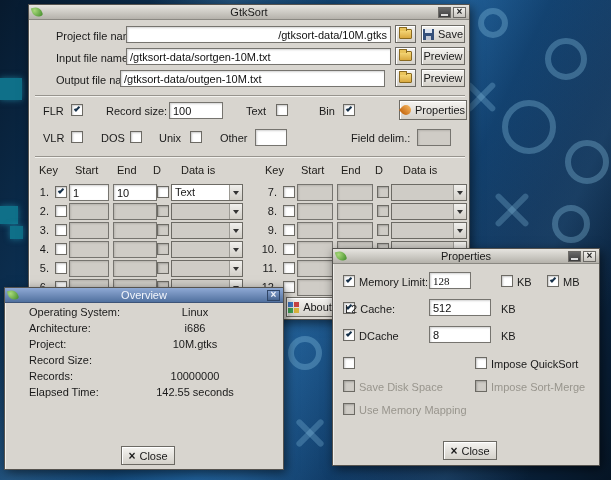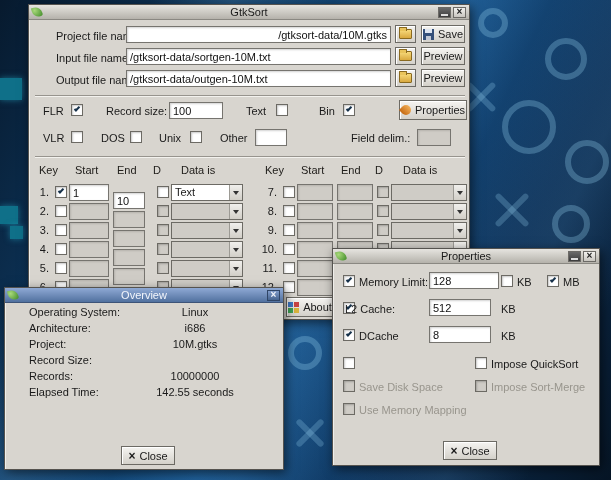--- a/index.html
+++ b/index.html
@@ -44,21 +44,21 @@
   .cb .tick{position:absolute;left:2px;top:2px;width:6px;height:3px;border-left:2px solid #16314a;border-bottom:2px solid #16314a;transform:rotate(-45deg)}
   .combo{position:absolute;height:17px;border:1px solid #6c6a64;background:#fff;display:flex;align-items:center;padding-left:3px;line-height:15px}
   .combo.dis{background:#cfccc6}
   .combo .arr{margin-left:auto;width:13px;height:100%;border-left:1px solid #9c9a94;background:linear-gradient(#f0efec,#d2cfc8);display:flex;align-items:center;justify-content:center}
   .combo .arr::after{content:"";border:3px solid transparent;border-top:4px solid #333;margin-top:4px}
   .sep{position:absolute;height:2px;border-top:1px solid #97948e;border-bottom:1px solid #f3f2ee}
   .hdr{position:absolute;font-size:11px;color:#22201d;white-space:nowrap}
 
   .krow{position:absolute;left:0;width:440px;height:19px}
   .rnum{position:absolute;top:3px;text-align:right}
-  .c1{left:2px;width:18px}.c2{left:26px;top:3px}.c3{left:40px;width:40px;top:1px}.c4{left:84px;width:32px;top:9px}.c5{left:128px;top:3px}.c6{left:142px;width:72px;top:1px}
+  .c1{left:2px;width:18px}.c2{left:26px;top:3px}.c3{left:40px;width:40px;top:1px}.c4{left:84px;width:44px;top:1px}.c5{left:128px;top:3px}.c6{left:142px;width:72px;top:1px}
   .d1{left:228px;width:20px}.d2{left:254px;top:3px}.d3{left:268px;width:36px;top:1px}.d4{left:308px;width:36px;top:1px}.d5{left:348px;top:3px}.d6{left:362px;width:76px;top:1px}
 
   
   .folder{width:13px;height:10px;position:relative;background:linear-gradient(#f7da7b,#d9a93f);border:1px solid #8a6a1f;border-radius:1px}
   .folder::before{content:"";position:absolute;top:-3px;left:-1px;width:6px;height:3px;background:#e9c45c;border:1px solid #8a6a1f;border-bottom:none;border-radius:1px 1px 0 0}
   .floppy{width:11px;height:11px;background:#35507a;position:relative;flex:0 0 auto}
   .floppy::before{content:"";position:absolute;top:0;left:2px;width:7px;height:4px;background:#dfe6f0}
   .floppy::after{content:"";position:absolute;bottom:0;left:3px;width:5px;height:4px;background:#c2c8d4}
   .tool{width:10px;height:10px;border-radius:50% 50% 50% 0;background:linear-gradient(#f2b05a,#c66a12);transform:rotate(45deg);flex:0 0 auto}
   .grid4{width:11px;height:11px;display:grid;grid-template-columns:1fr 1fr;gap:1px;flex:0 0 auto}
@@ -108,21 +108,21 @@
   <span class="lbl" style="left:27px;top:47px">Input file name:</span>
   <input class="entry" style="left: 97px; top: 43px; width: 265px;" value="/gtksort-data/sortgen-10M.txt">
   <span class="btn" style="left:366px;top:42px;width:21px;height:18px">
       <span class="folder"></span>
     </span>
   <span class="btn" style="left:392px;top:42px;width:44px;height:18px">
       <span>Preview</span>
     </span>
 
   <span class="lbl" style="left:27px;top:69px">Output file name:</span>
-  <input class="entry" style="left: 97px; top: 65px; width: 265px;" value="/gtksort-data/outgen-10M.txt">
+  <input class="entry" style="left: 91px; top: 65px; width: 265px;" value="/gtksort-data/outgen-10M.txt">
   <span class="btn" style="left:366px;top:64px;width:21px;height:18px">
       <span class="folder"></span>
     </span>
   <span class="btn" style="left:392px;top:64px;width:44px;height:18px">
       <span>Preview</span>
     </span>
 
   <div class="sep" style="left:6px;top:90px;width:430px"></div>
 
   <span class="lbl" style="left:14px;top:100px">FLR</span>
@@ -296,21 +296,21 @@
     <span class="tbtns">
       <span class="tbtn min"></span>
       <span class="tbtn">×</span>
     </span>
   </div>
 
   <span class="cb" style="left:10px;top:26px">
       <i class="tick"></i>
     </span>
   <span class="lbl" style="left:26px;top:27px">Memory Limit:</span>
-  <input class="entry" style="left: 96px; top: 23px; width: 70px;" value="128">
+  <input class="entry" style="left: 96px; top: 23px; width: 42px; font-family: Liberation Serif, serif;" value="128">
   <span class="cb" style="left:168px;top:26px"></span>
   <span class="lbl" style="left:184px;top:27px">KB</span>
   <span class="cb" style="left:214px;top:26px">
       <i class="tick"></i>
     </span>
   <span class="lbl" style="left:230px;top:27px">MB</span>
 
   <span class="cb" style="left:10px;top:53px">
       <i class="tick"></i>
     </span>

